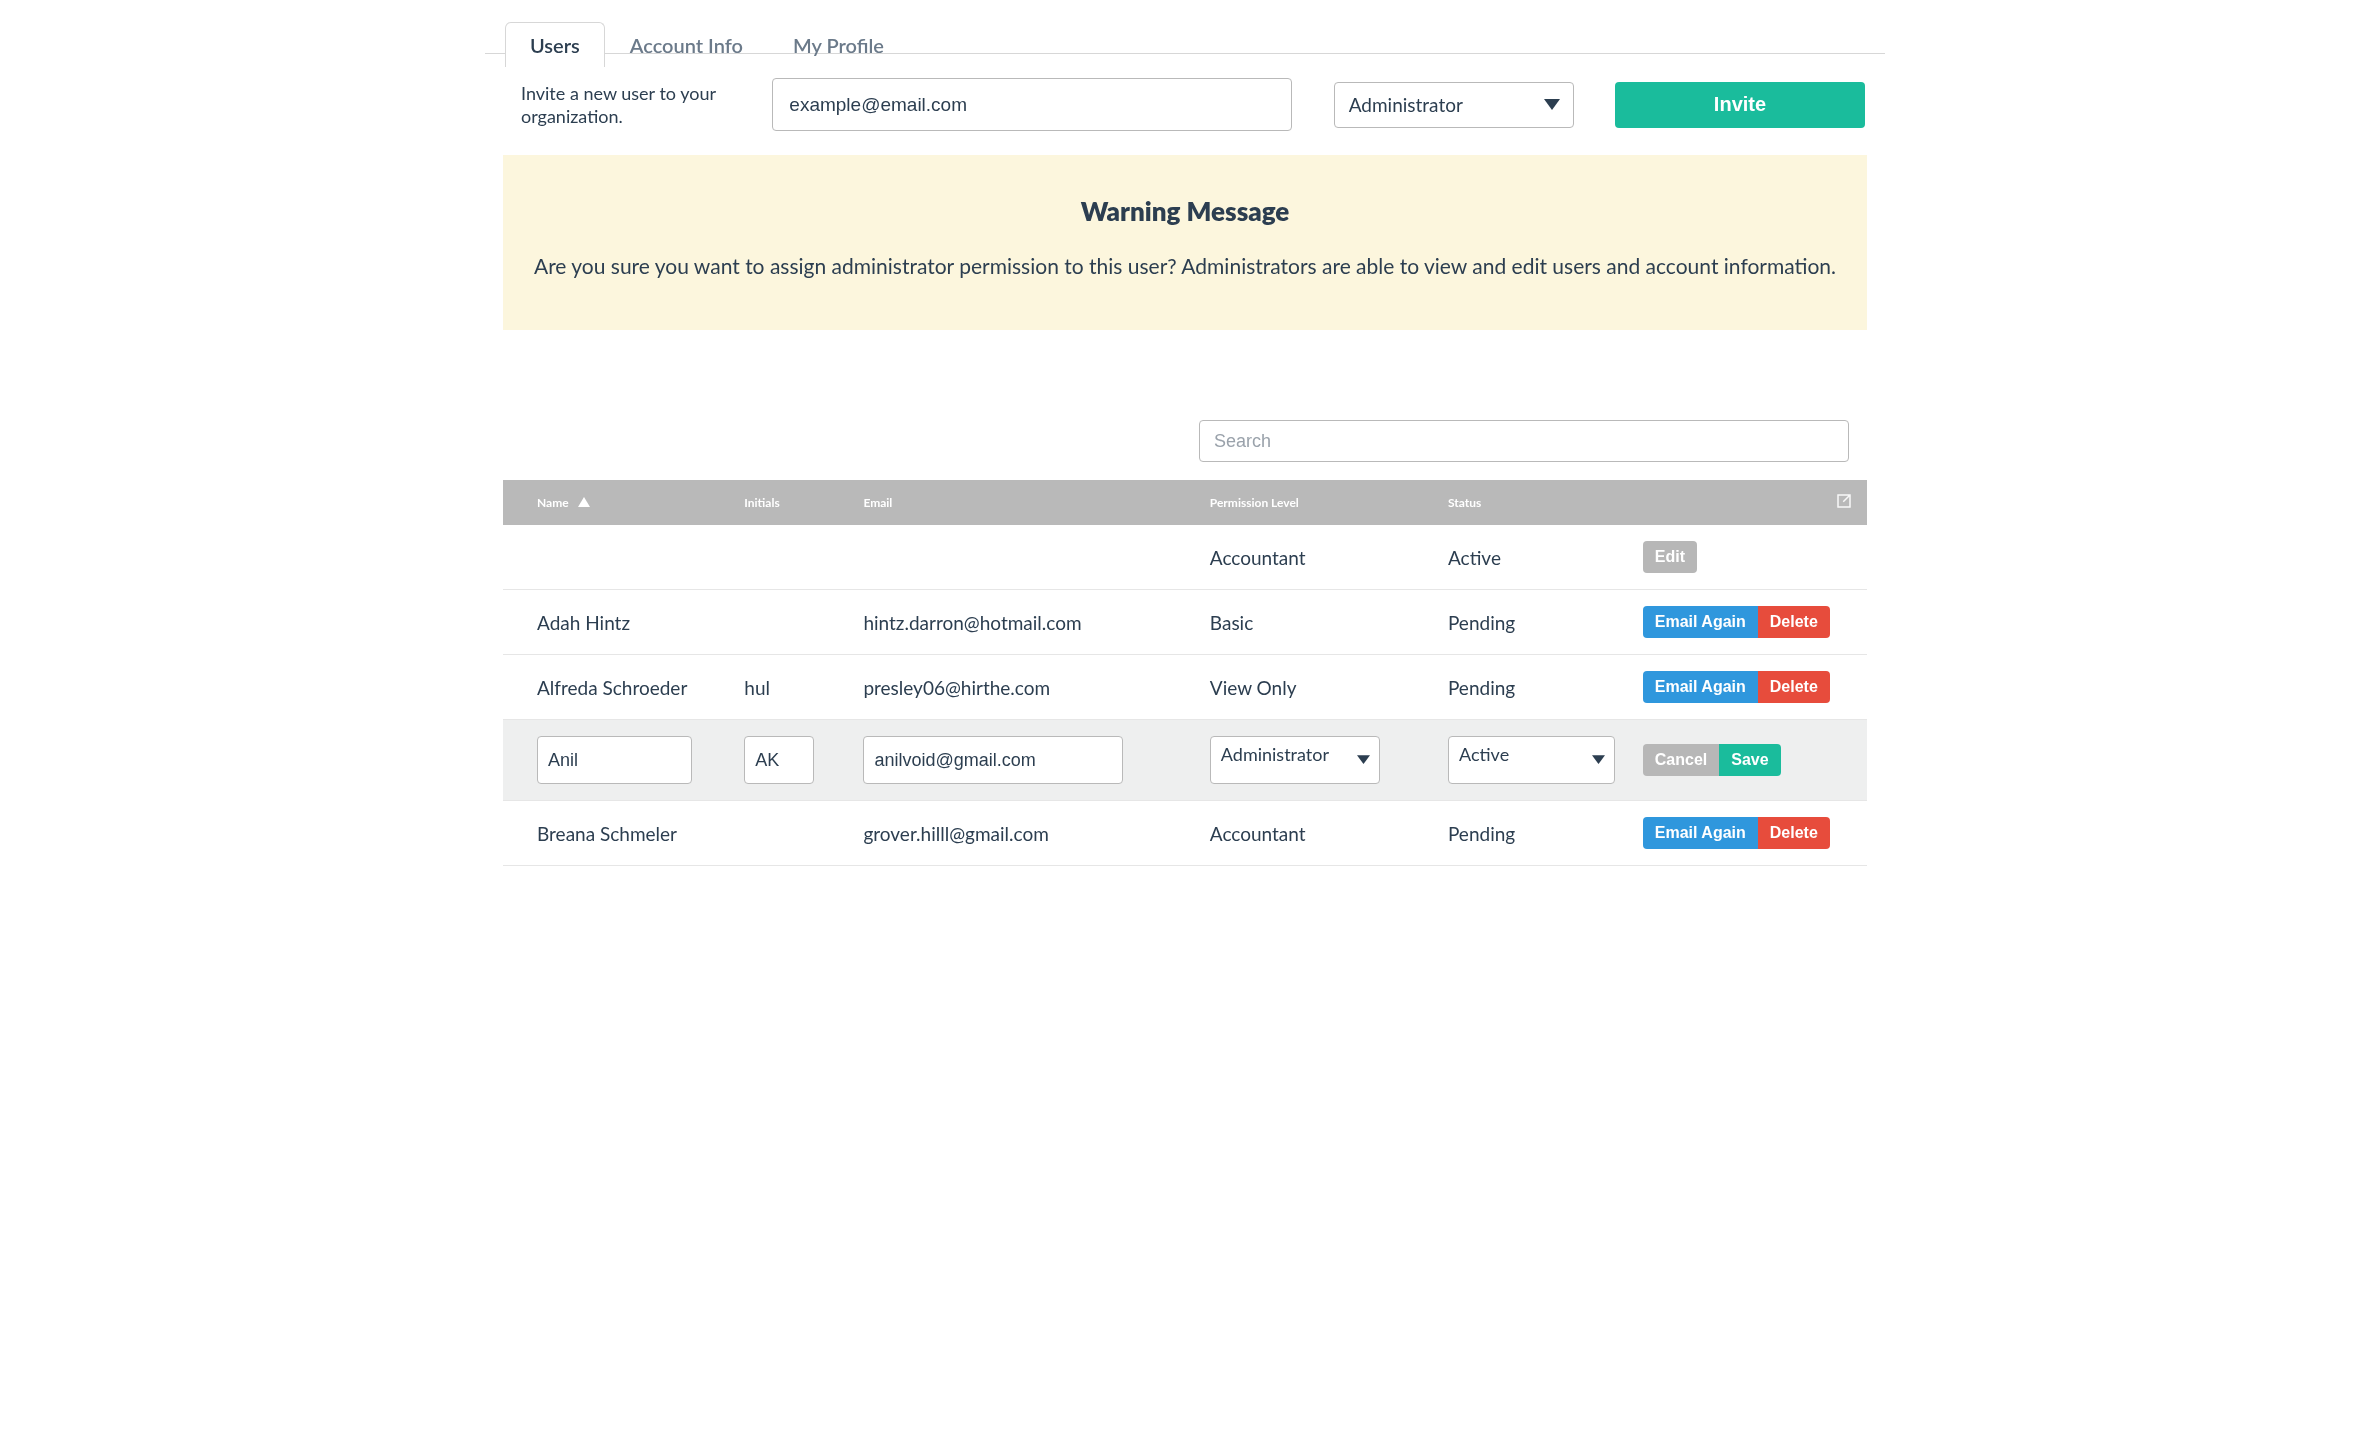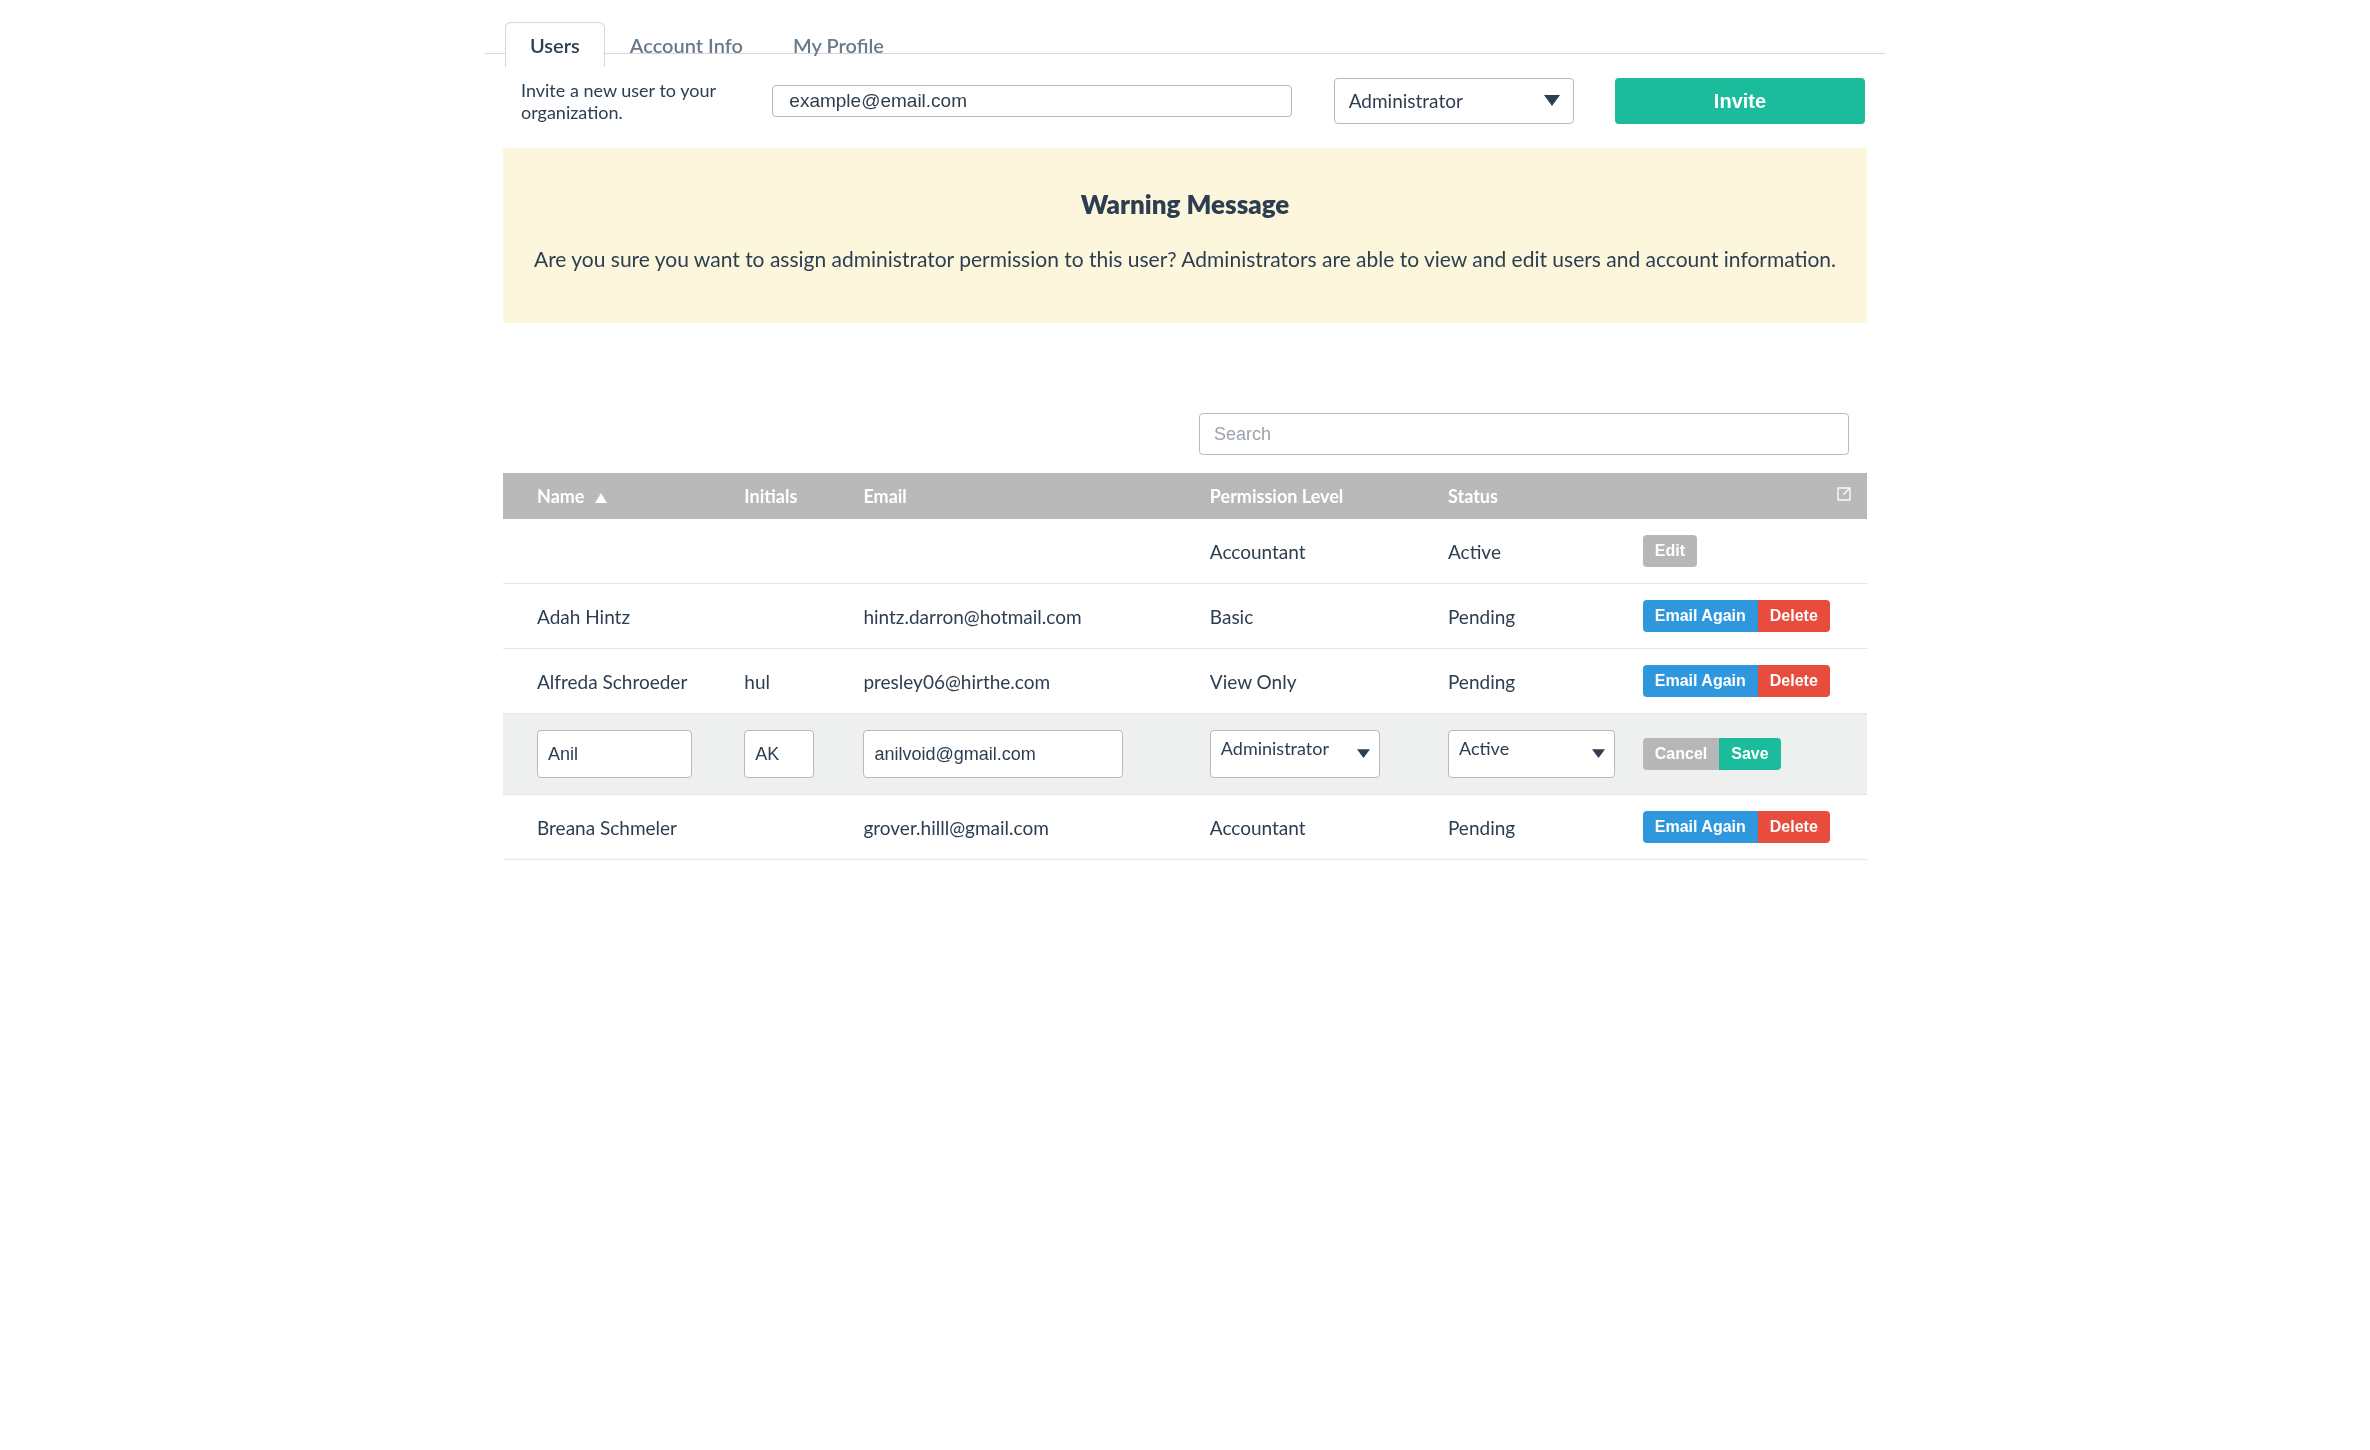--- a/index.html
+++ b/index.html
@@ -55,21 +55,21 @@
     border: 1px solid #b9b9b9;
     border-radius: 4px;
     padding: 10px 14px;
     font-size: 19px;
     color: #2c3e50;
     background: #fff;
   }
   .invite-email {
     flex: 1;
     max-width: 520px;
-    height: 32px;
+    height: 53px;
     padding-left: 16px;
   }
   .select-wrap {
     position: relative;
     display: inline-block;
   }
   .select-wrap .text-input {
     padding-right: 44px;
     min-width: 240px;
     height: 46px;
@@ -144,21 +144,21 @@
     width: calc(100% - 36px);
     margin: 0 18px;
     border-collapse: collapse;
   }
   .table thead th {
     background: #b9b9b9;
     color: #fff;
     font-weight: 700;
     text-align: left;
     padding: 12px 14px;
-    font-size: 18px;
+    font-size: 12px;
   }
   .table thead th:last-child { text-align: right; }
   .sort-icon { margin-left: 6px; }
   .table tbody td {
     padding: 16px 14px;
     border-bottom: 1px solid #e6e6e6;
     color: #2c3e50;
     font-size: 19px;
     vertical-align: middle;
   }

